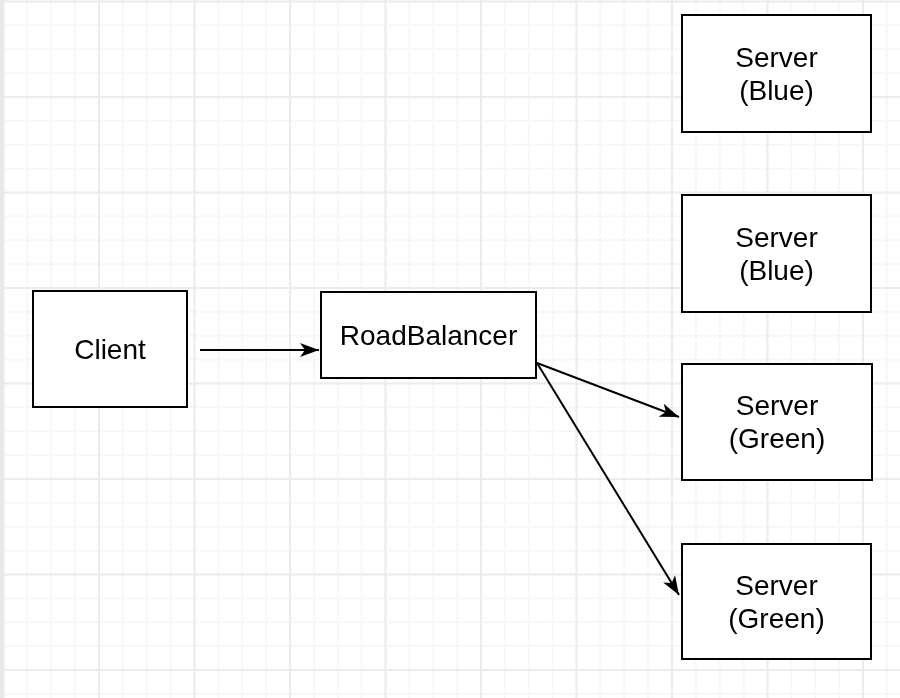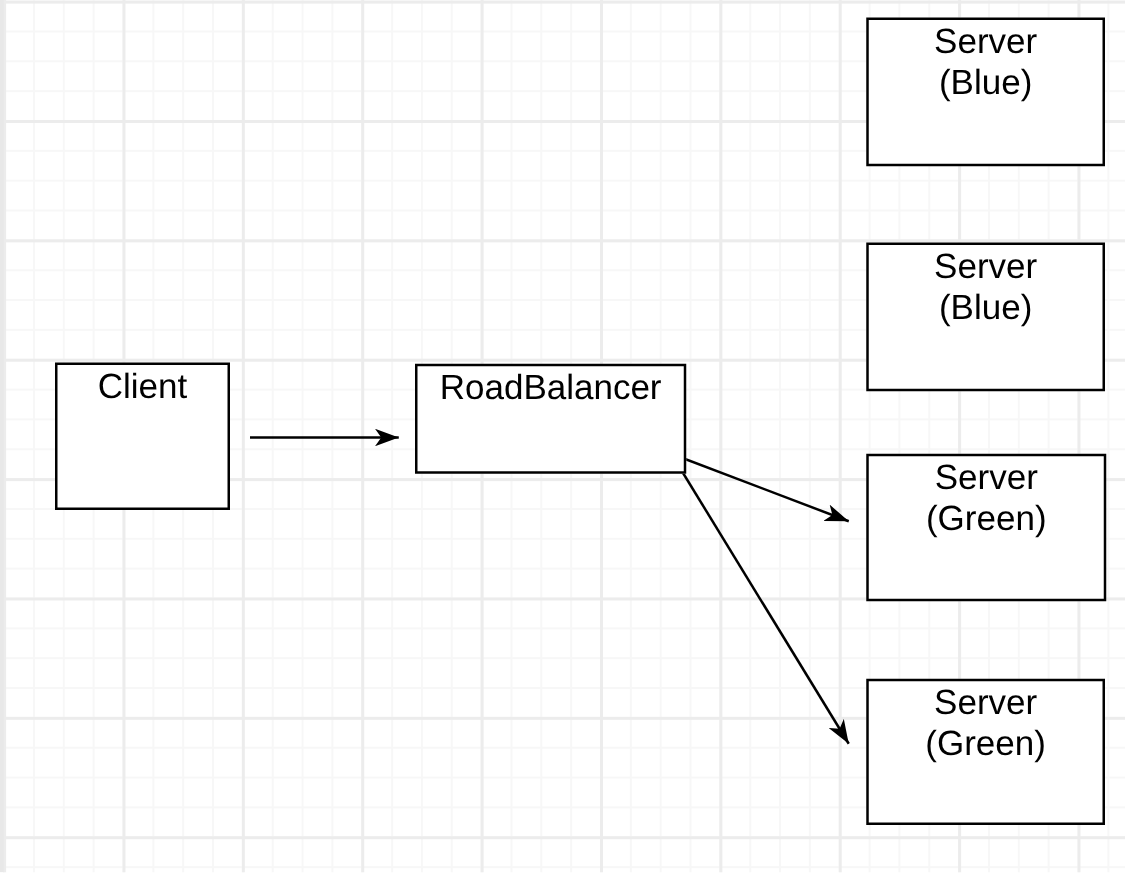--- a/index.html
+++ b/index.html
@@ -56,28 +56,28 @@
     fill: none;
   }
   .node {
     position: absolute;
     box-sizing: border-box;
     background: var(--node-fill);
     border: 2px solid var(--node-border);
     display: flex;
     flex-direction: column;
     align-items: center;
+    justify-content: center;
     text-align: center;
     color: var(--text);
     font-size: 28px;
     line-height: 33px;
     white-space: nowrap;
-    margin-left: 12px;
   }
-  .node-client        { left: 32px;  top: 290px; width: 140px; height: 118px; }
+  .node-client        { left: 32px;  top: 290px; width: 156px; height: 118px; }
   .node-roadbalancer  { left: 320px; top: 291px; width: 217px; height: 88px; }
   .node-server-blue-1 { left: 681px; top: 14px;  width: 191px; height: 119px; }
   .node-server-blue-2 { left: 681px; top: 194px; width: 191px; height: 119px; }
   .node-server-green-1{ left: 681px; top: 363px; width: 192px; height: 118px; }
   .node-server-green-2{ left: 681px; top: 543px; width: 191px; height: 117px; }
 </style>
 </head>
 <body>
 
 <div class="canvas">

